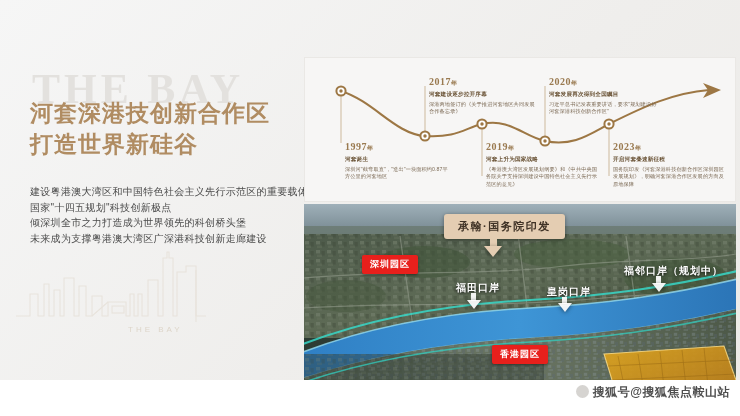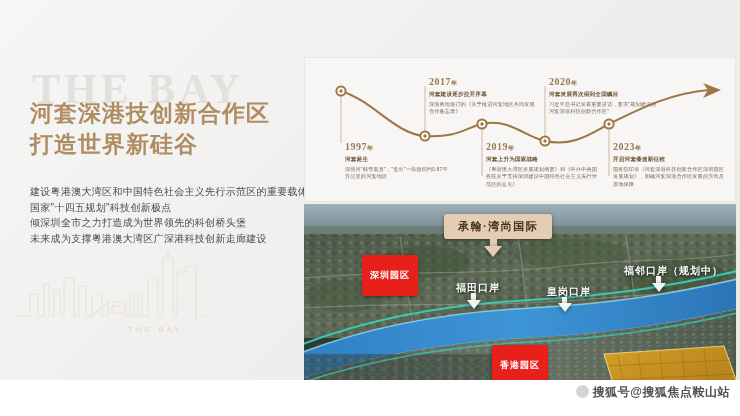--- a/index.html
+++ b/index.html
@@ -56,21 +56,21 @@
   .tl-desc{font-size:5.2px;line-height:7.4px;color:#7c6a55;margin-top:2px;letter-spacing:.1px;}
 
   
   .map{position:absolute;left:0;top:147px;width:432px;height:203px;overflow:hidden;
        background:#2d3b33;}
   .map-base{position:absolute;inset:0;}
   .map-base svg{display:block;}
 
   .tag-red{
     position:absolute;background:#e8201c;color:#fff;font-size:9px;font-weight:700;
-    padding:14px 8px;border-radius:2px;letter-spacing:1px;
+    padding:3px 8px;border-radius:2px;letter-spacing:1px;
     box-shadow:0 1px 3px rgba(0,0,0,.45);white-space:nowrap;
   }
   .tag-beige{
     position:absolute;background:#e4cdb2;color:#3f3226;font-size:11px;font-weight:700;
     padding:5px 14px;border-radius:3px;letter-spacing:1.5px;
     box-shadow:0 1px 4px rgba(0,0,0,.4);white-space:nowrap;
   }
   .tag-white{
     position:absolute;color:#ffffff;font-size:10px;font-weight:700;letter-spacing:1px;
     text-shadow:0 1px 3px rgba(0,0,0,.85);white-space:nowrap;text-align:right;
@@ -288,21 +288,21 @@
             <path d="M400 144 L406 201"></path>
             <path d="M304 162 L430 156"></path>
               <path d="M308 176 L432 170"></path>
             <path d="M312 190 L428 186"></path>
           </g>
 
           <path d="M-6 180 C 70 154, 150 142, 226 138 C 300 134, 360 126, 438 108" fill="none" stroke="#2fd6c8" stroke-width="1.6" opacity=".7"></path>
         </svg>
       </div>
 
-      <div class="tag-beige" style="left:140px;top:10px;">承翰·湾尚国际</div>
+      <div class="tag-beige" style="left:140px;top:10px;">承翰·国务院印发</div>
       <div class="arr-stem" style="left:186px;top:33px;height:10px;"></div>
       <div class="arr-down arr-beige" style="left:180px;top:42px;"></div>
 
       <div class="tag-red" style="left:58px;top:51px;">深圳园区</div>
       <div class="tag-red" style="left:188px;top:141px;">香港园区</div>
 
       <div class="tag-white" style="left:152px;top:77px;">福田口岸</div>
       <div class="arr-stem-w" style="left:167px;top:89px;height:8px;"></div>
       <div class="arr-down arr-white" style="left:163px;top:96px;"></div>
 

